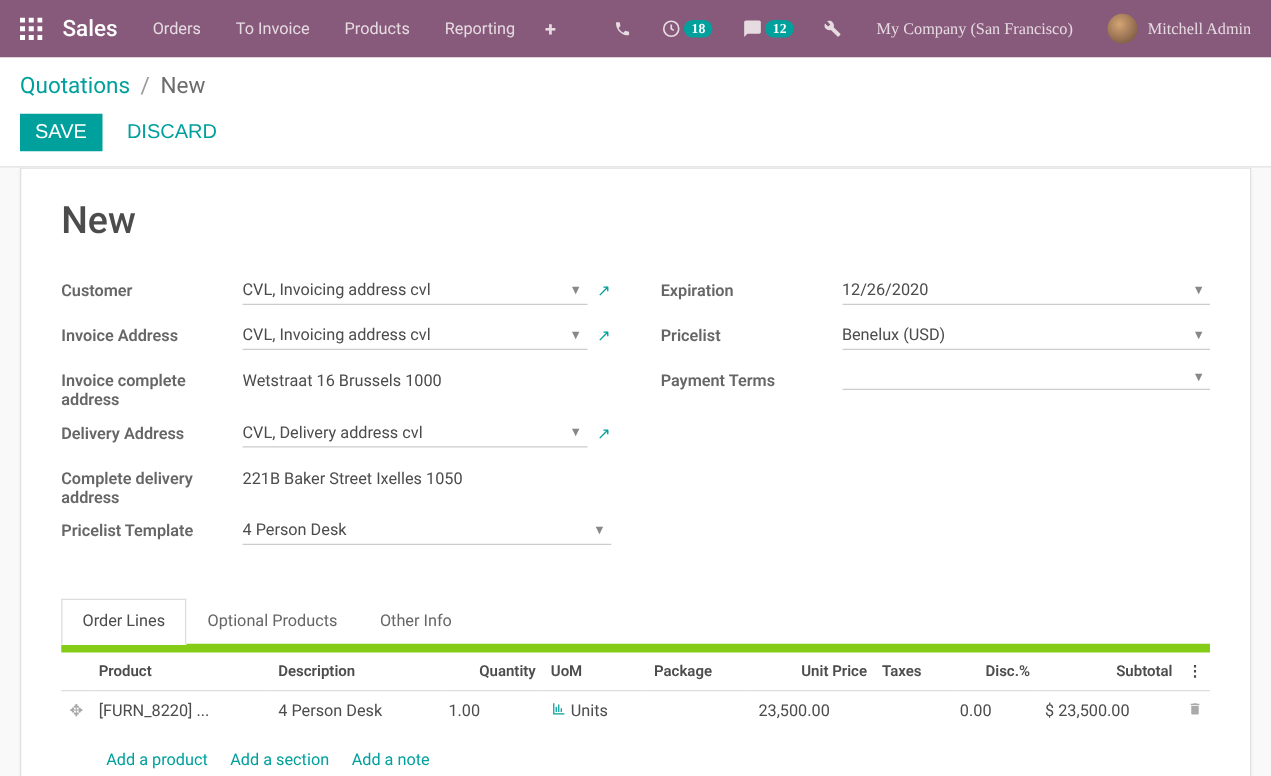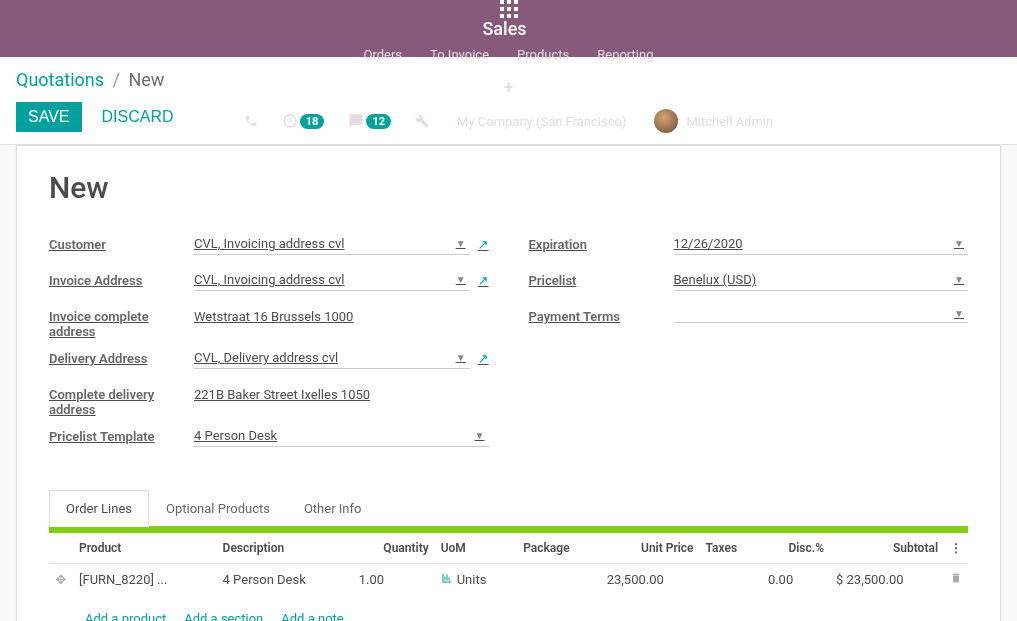--- a/index.html
+++ b/index.html
@@ -1,27 +1,27 @@
 <!DOCTYPE html>
 <html><head>
 <meta charset="utf-8">
 <style>
 * { box-sizing: border-box; margin: 0; padding: 0; }
 body { font-family: -apple-system, BlinkMacSystemFont, "Segoe UI", Roboto, sans-serif; font-size: 13px; color: #4c4c4c; background: #f9f9f9; }
 
 
-.navbar { background: #875a7b; color: #fff; height: 57px; display: flex; align-items: center; padding: 0 8px; flex-direction: column; }
+.navbar { background: #875a7b; color: #fff; height: 46px; display: flex; align-items: center; padding: 0 8px; }
 .navbar .apps-icon { width: 34px; height: 34px; display: flex; align-items: center; justify-content: center; cursor: pointer; }
 .navbar .apps-icon svg { width: 18px; height: 18px; fill: #fff; }
 .navbar .brand { font-size: 18px; font-weight: 500; color: #fff; margin: 0 16px 0 8px; }
 .navbar .menu { display: flex; gap: 4px; }
 .navbar .menu-item { padding: 8px 12px; color: #e7dbe2; cursor: pointer; font-size: 13px; }
 .navbar .plus-icon { padding: 8px 12px; cursor: pointer; color: #e7dbe2; font-size: 16px; font-weight: bold; }
 .navbar .spacer { flex: 1; }
-.navbar .right { display: flex; align-items: center; gap: 8px; }
+.navbar .right { display: flex; align-items: center; gap: 8px; font-family: Liberation Serif, serif; }
 .navbar .icon-btn { position: relative; padding: 6px 8px; cursor: pointer; color: #e7dbe2; display: flex; align-items: center; }
 .navbar .badge { background: #00a09d; color: #fff; border-radius: 10px; padding: 1px 6px; font-size: 11px; font-weight: bold; margin-left: 2px; }
 .navbar .company { padding: 8px 12px; color: #e7dbe2; cursor: pointer; }
 .navbar .user { display: flex; align-items: center; gap: 8px; padding: 4px 8px; cursor: pointer; color: #e7dbe2; }
 .navbar .avatar { width: 24px; height: 24px; border-radius: 50%; background: radial-gradient(circle at 40% 35%, #d4a574, #6b4a3a); }
 
 
 .control-panel { background: #fff; border-bottom: 1px solid #e0e0e0; padding: 12px 16px; }
 .breadcrumb { font-size: 18px; color: #6c6c6c; margin-bottom: 12px; }
 .breadcrumb a { color: #00a09d; text-decoration: none; }
@@ -29,21 +29,21 @@
 .actions { display: flex; gap: 8px; align-items: center; }
 .btn { padding: 6px 12px; border: none; cursor: pointer; font-size: 16px; font-weight: normal; text-transform: uppercase; }
 .btn-primary { background: #00a09d; color: #fff; }
 .btn-link { background: transparent; color: #00a09d; }
 
 
 .sheet-bg { padding: 0 16px 16px 16px; display: flex; justify-content: center; }
 .sheet { background: #fff; border: 1px solid #e0e0e0; max-width: 1000px; width: 100%; padding: 24px 32px; margin-top: 0; box-shadow: 0 1px 3px rgba(0,0,0,0.05); }
 .sheet h1 { font-size: 30px; font-weight: 500; color: #4c4c4c; margin-bottom: 28px; }
 
-.form-row { display: flex; gap: 40px; text-decoration: underline; }
+.form-row { display: flex; gap: 40px; }
 .form-col { flex: 1; }
 .field-row { display: flex; margin-bottom: 8px; align-items: flex-start; min-height: 28px; }
 .field-label { width: 145px; font-weight: 600; color: #666; font-size: 13px; padding-top: 4px; flex-shrink: 0; }
 .field-value { flex: 1; position: relative; }
 .m2o-input { display: flex; align-items: center; border-bottom: 1px solid #ccc; padding: 3px 0; gap: 42px; }
 .m2o-input .text { flex: 1; font-size: 13px; color: #4c4c4c; }
 .m2o-input .caret { color: #888; cursor: pointer; font-size: 10px; padding: 0 4px; }
 .ext-link { color: #00a09d; cursor: pointer; margin-left: 8px; font-size: 13px; }
 .field-static { padding-top: 4px; color: #4c4c4c; }
 .m2o-with-ext { display: flex; align-items: center; }

